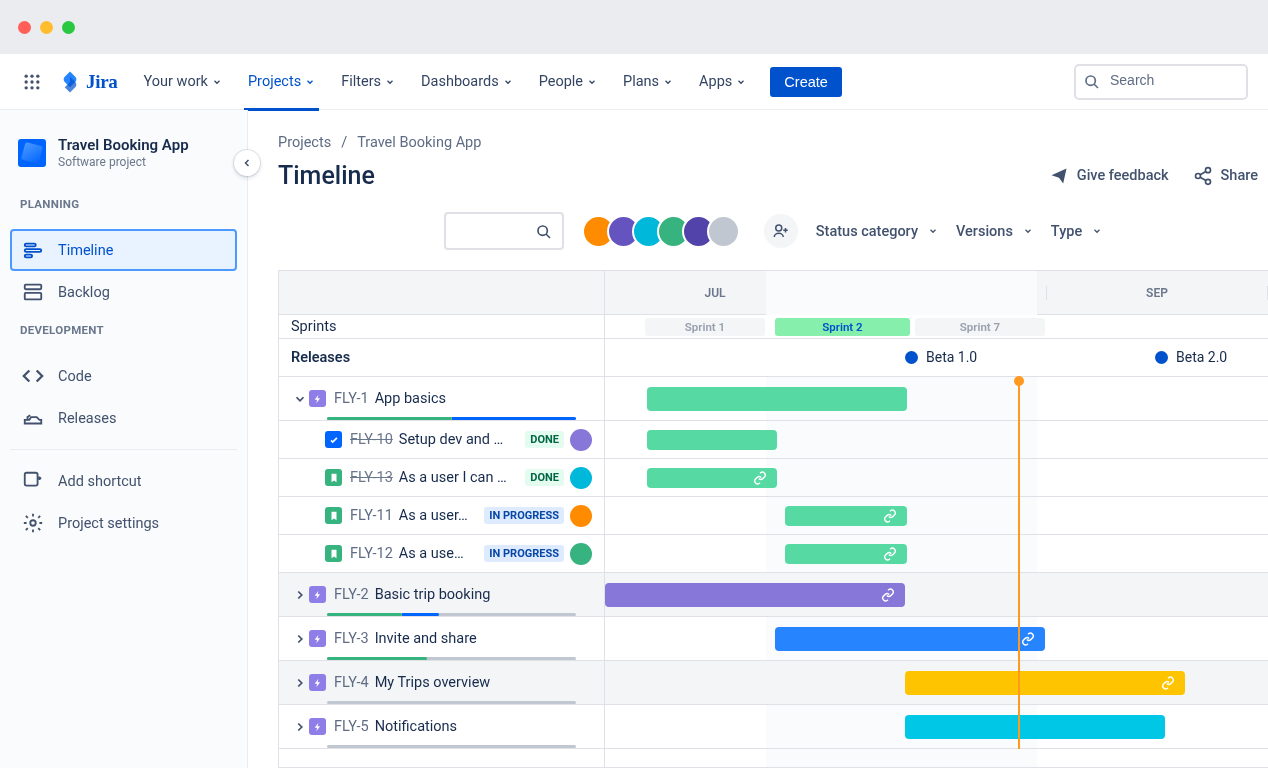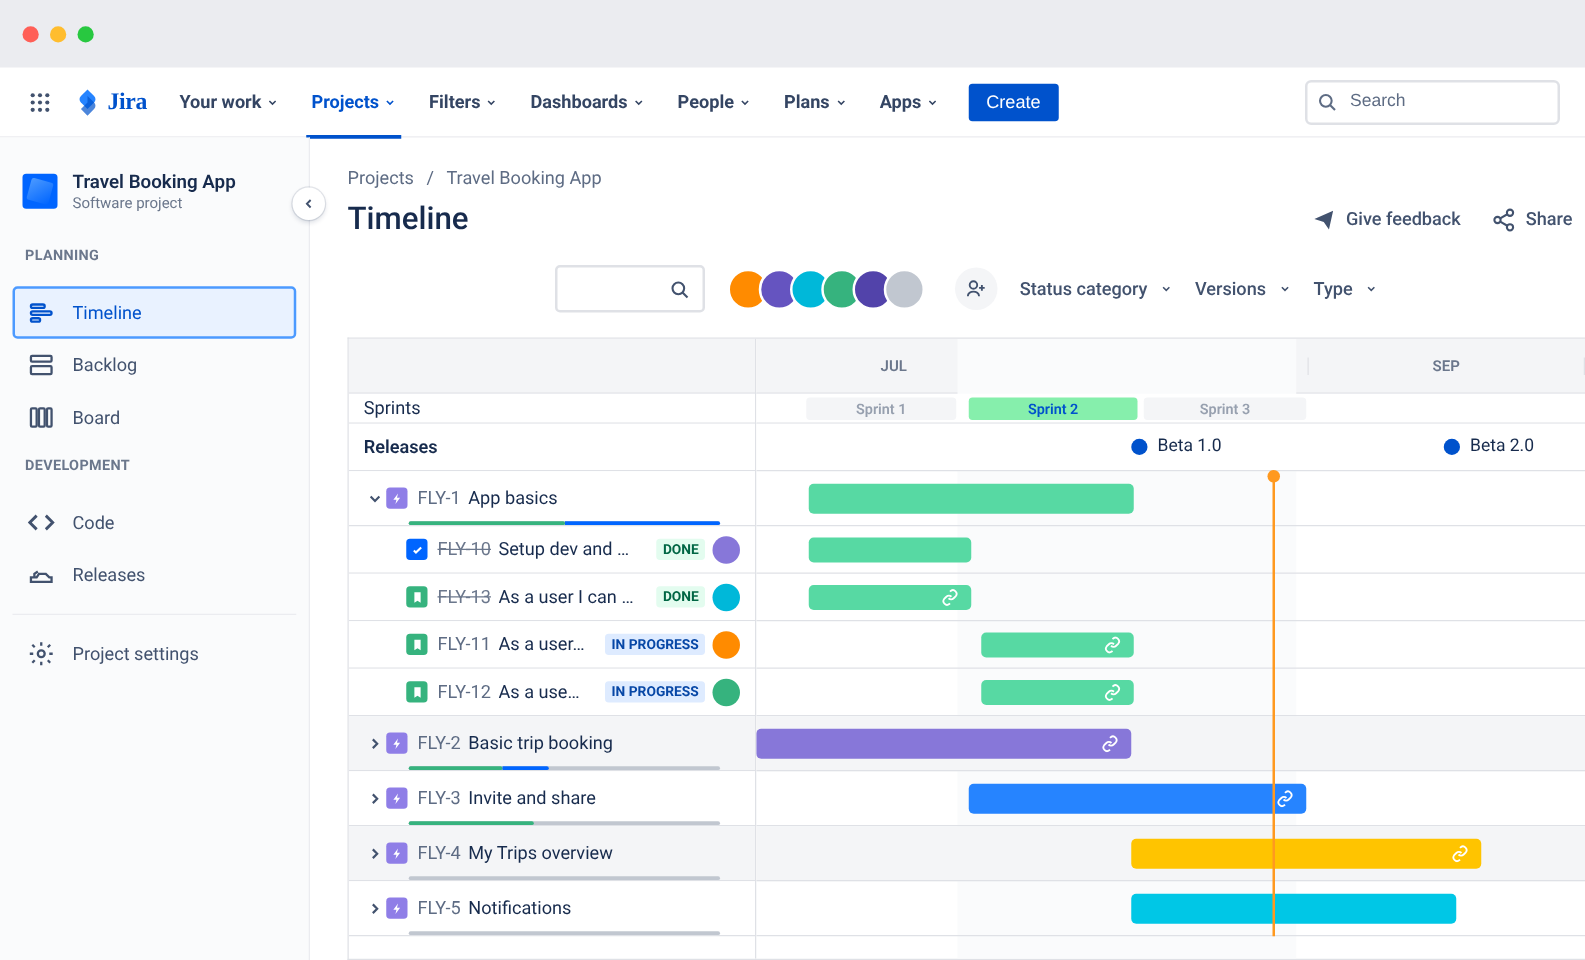--- a/index.html
+++ b/index.html
@@ -11,27 +11,27 @@
 .traffic.red { background: #FF5F57; }
 .traffic.yellow { background: #FFBD2E; }
 .traffic.green { background: #28C840; }
 
 
 .topnav { height: 56px; border-bottom: 1px solid #EBECF0; display: flex; align-items: center; padding: 0 20px; gap: 10px; }
 .app-switcher { width: 24px; height: 24px; display: flex; align-items: center; justify-content: center; cursor: pointer; color: #42526E; }
 .jira-logo { display: flex; align-items: center; gap: 4px; cursor: pointer; margin-left: 4px; margin-right: 8px; color: #0052CC; }
 .jira-logo svg { width: 24px; height: 24px; }
 .jira-text { font-size: 19px; font-weight: 600; font-family: Georgia, serif; letter-spacing: -0.3px; }
-.nav-item { display: flex; align-items: center; gap: 4px; padding: 6px 8px; cursor: pointer; color: #344563; font-weight: 700; font-size: 14.5px; border-radius: 3px; position: relative; }
+.nav-item { display: flex; align-items: center; gap: 4px; padding: 6px 8px; cursor: pointer; color: #344563; font-weight: 400; font-size: 14.5px; border-radius: 3px; position: relative; }
 .nav-item.active { color: #0052CC; }
 .nav-item.active::after { content: ''; position: absolute; bottom: -15px; left: 4px; right: 4px; height: 3px; background: #0052CC; }
 .chev { width: 10px; height: 10px; }
 .btn-primary { background: #0052CC; color: #fff; font-weight: 500; padding: 7px 14px; border-radius: 3px; cursor: pointer; border: none; font-size: 14.5px; margin-left: 6px; }
 .search-box { margin-left: auto; position: relative; }
-.search-box input { width: 204px; height: 36px; border: 2px solid #DFE1E6; border-radius: 5px; padding: 0 10px 4px 34px; font-size: 14px; color: #172B4D; }
+.search-box input { width: 174px; height: 36px; border: 2px solid #DFE1E6; border-radius: 5px; padding: 0 10px 4px 34px; font-size: 14px; color: #172B4D; }
 .search-box input::placeholder { color: #5E6C84; }
 .search-box .si { position: absolute; left: 10px; top: 10px; color: #5E6C84; }
 
 
 .main { display: flex; height: calc(100vh - 110px); }
 .sidebar { width: 248px; border-right: 1px solid #EBECF0; padding: 22px 10px 0 10px; position: relative; flex-shrink: 0; background: #FAFBFC; }
 .collapse-btn { position: absolute; right: -13px; top: 40px; width: 26px; height: 26px; border-radius: 50%; background: #fff; box-shadow: 0 0 0 1px rgba(9,30,66,0.1), 0 2px 4px rgba(9,30,66,0.15); display: flex; align-items: center; justify-content: center; cursor: pointer; color: #42526E; }
 .proj-header { display: flex; align-items: center; gap: 12px; padding: 4px 8px 18px 8px; }
 .proj-icon { width: 28px; height: 28px; border-radius: 3px; background: #0065FF; position: relative; flex-shrink: 0; }
 .proj-icon::after { content: ''; position: absolute; inset: 5px; background: linear-gradient(135deg, #4C9AFF 0%, #0065FF 100%); border-radius: 2px; transform: rotate(15deg); }
@@ -202,42 +202,41 @@
         </svg>
       <span>Timeline</span>
     </div>
     <div class="side-item">
       <svg viewBox="0 0 24 24" fill="none" stroke="currentColor" stroke-width="2">
           <rect x="3" y="4" width="18" height="5" rx="1"></rect>
           <rect x="3" y="13" width="18" height="7" rx="1"></rect>
         </svg>
       <span>Backlog</span>
     </div>
-    <div class="side-item">
-      <svg viewBox="0 0 24 24" fill="none" stroke="currentColor" stroke-width="2">
-          <rect x="3" y="4" width="5" height="16" rx="1"></rect>
-          <rect x="10" y="4" width="5" height="16" rx="1"></rect>
-          <rect x="17" y="4" width="4" height="16" rx="1"></rect>
-        </svg>
-      <span>Board</span>
-    </div>
     <div class="section-label">DEVELOPMENT</div>
     <div class="side-item">
       <svg viewBox="0 0 24 24" fill="none" stroke="currentColor" stroke-width="2.5">
           <path d="M8 6l-6 6 6 6M16 6l6 6-6 6"></path>
         </svg>
       <span>Code</span>
     </div>
     <div class="side-item">
       <svg viewBox="0 0 24 24" fill="none" stroke="currentColor" stroke-width="2">
           <path d="M3 14h5l2-3h6l3 3h2v4H3zM6 14v-3l3-2"></path>
         </svg>
       <span>Releases</span>
     </div>
     <div class="side-divider"></div>
+    <div class="side-item">
+      <svg viewBox="0 0 24 24" fill="none" stroke="currentColor" stroke-width="2">
+          <rect x="3" y="3" width="14" height="14" rx="2"></rect>
+          <path d="M17 9h4M19 7v4"></path>
+        </svg>
+      <span>Add shortcut</span>
+    </div>
     <div class="side-item">
       <svg viewBox="0 0 24 24" fill="none" stroke="currentColor" stroke-width="2">
           <circle cx="12" cy="12" r="3"></circle>
           <path d="M12 2v3M12 19v3M4.2 4.2l2.1 2.1M17.7 17.7l2.1 2.1M2 12h3M19 12h3M4.2 19.8l2.1-2.1M17.7 6.3l2.1-2.1"></path>
         </svg>
       <span>Project settings</span>
     </div>
   </div>
 
   <div class="content">
@@ -438,21 +437,21 @@
       <div class="right-col">
         <div class="col-shade" style="left:161px"></div>
         <div class="hd-row" id="months">
             <div class="month-col">JUL</div>
             <div class="month-col">AUG</div>
             <div class="month-col">SEP</div>
           </div>
         <div class="sprint-row" id="sprint-row">
             <div class="sprint-chip" style="left: 40px; width: 120px; background: rgb(244, 245, 247); color: rgb(151, 160, 175);">Sprint 1</div>
             <div class="sprint-chip" style="left: 170px; width: 135px; background: #86efac; color: rgb(0, 82, 204);">Sprint 2</div>
-            <div class="sprint-chip" style="left: 310px; width: 130px; background: rgb(244, 245, 247); color: rgb(151, 160, 175);">Sprint 3</div>
+            <div class="sprint-chip" style="left: 310px; width: 130px; background: rgb(244, 245, 247); color: rgb(151, 160, 175);">Sprint 7</div>
           </div>
         <div class="release-row" id="release-row">
             <div class="release-pt" style="left: 300px;">
               <div class="release-dot"></div>
               <span>Beta 1.0</span>
             </div>
             <div class="release-pt" style="left: 550px;">
               <div class="release-dot"></div>
               <span>Beta 2.0</span>
             </div>

